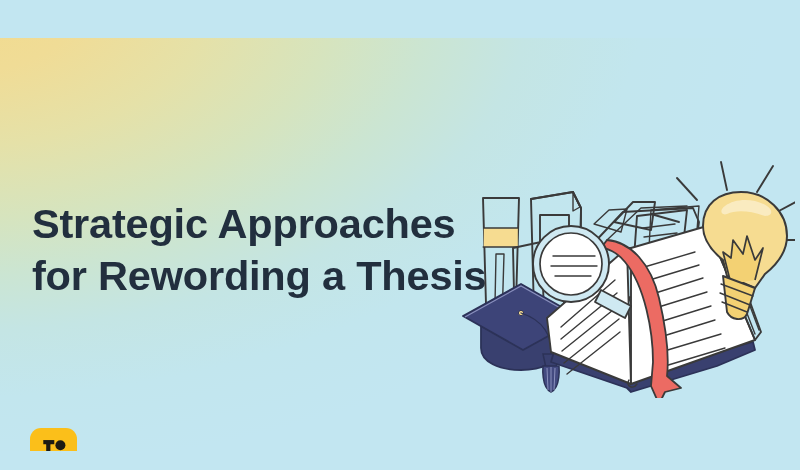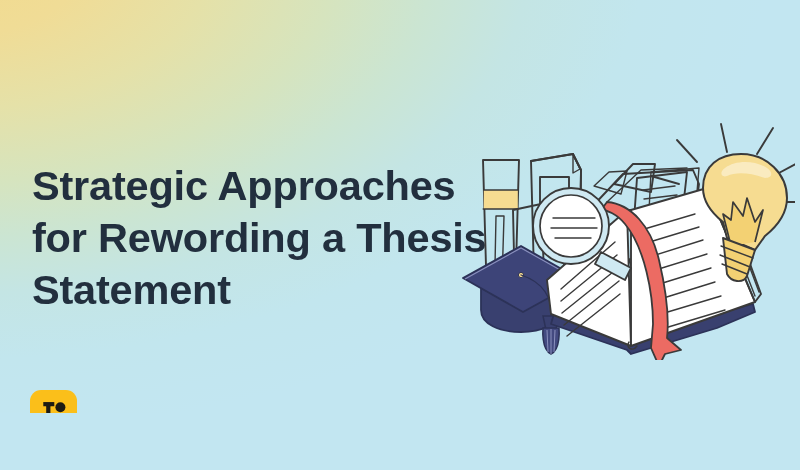--- a/index.html
+++ b/index.html
@@ -19,20 +19,21 @@
     background:
       radial-gradient(120% 135% at -6% -10%,
         #F2DB8C 0%,
         #F0DC96 14%,
         #E5E1A8 27%,
         #D6E4BE 40%,
         #CBE5D2 50%,
         #C4E5E4 60%,
         #C2E6EE 72%,
         #C2E6F1 85%);
+    margin-top: 38px;
   }
 
   
   #headline {
     position:absolute;
     left:32px;
     top:160px;
     width:440px;
     color:#222F3E;
     font-size:41.5px;
@@ -63,21 +64,20 @@
   #illustration svg { display:block; width:100%; height:100%; }
 </style>
 </head>
 <body>
 
 <div id="banner">
 
   <h1 id="headline">
     <span class="ln">Strategic Approaches</span>
     <span class="ln">for Rewording a Thesis</span>
-    <span class="ln">Statement</span>
   </h1>
 
   <div id="logo">
     <svg viewBox="0 0 47 47" width="47" height="47" aria-hidden="true">
       <rect x="0" y="0" width="47" height="47" rx="11" ry="11" fill="#FBBF1A"></rect>
 
       <path d="M13.3 12.2 L24.3 12.2 L24.3 16.2 L20.4 16.2 L20.4 31.6 L23.6 31.6 L23.6 35.6
                L13.0 35.6 L13.0 31.6 L16.2 31.6 L16.2 16.2 L13.3 16.2 Z" fill="#1D1B13"></path>
       <path d="M13.3 12.2 L24.3 12.2 L20.4 16.2 L16.2 16.2 Z" fill="#1D1B13"></path>
       <circle cx="30.4" cy="17.3" r="5.0" fill="#1D1B13"></circle>

